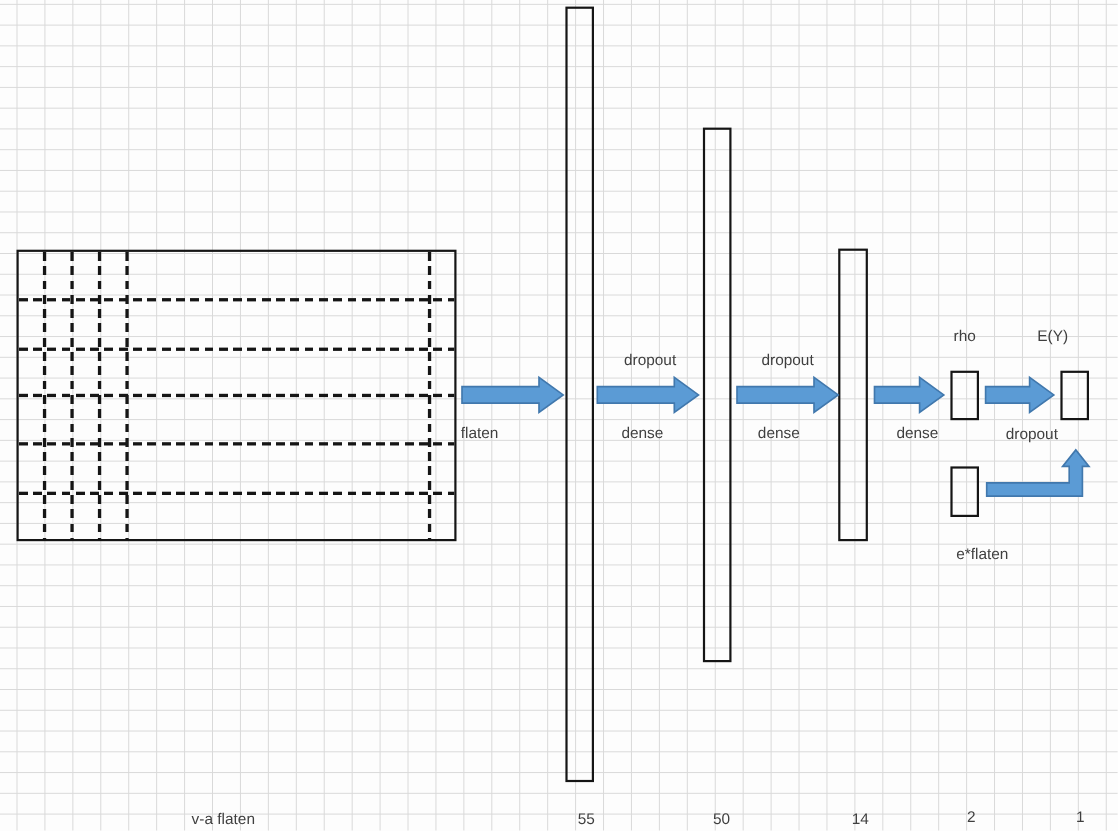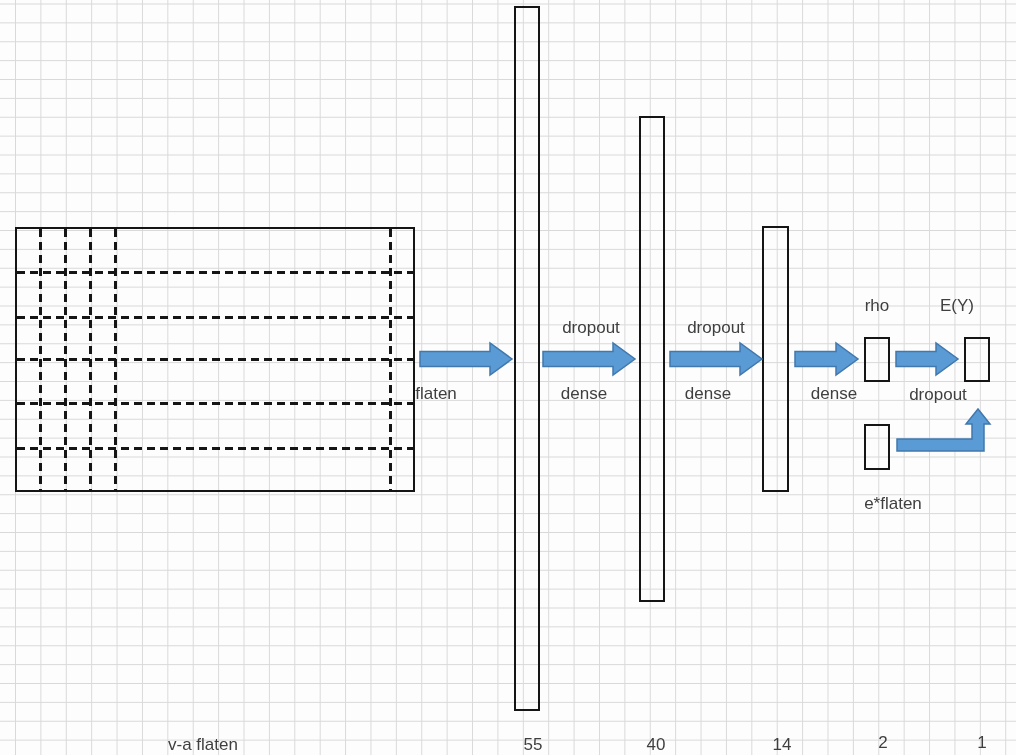--- a/index.html
+++ b/index.html
@@ -24,21 +24,21 @@
   .bar10{left:762px;top:226px;width:27px;height:266px;}
   .box-rho{left:864px;top:337px;width:26px;height:45px;}
   .box-ey{left:964px;top:337px;width:26px;height:45px;}
   .box-el{left:864px;top:424px;width:26px;height:46px;}
   .vdash{position:absolute;top:0;bottom:0;width:2.5px;
     background:repeating-linear-gradient(to bottom,#151515 0 8px,transparent 8px 13px);}
   .hdash{position:absolute;left:0;right:0;height:2.5px;
     background:repeating-linear-gradient(to right,#151515 0 8px,transparent 8px 13px);}
   .lbl{
     position:absolute;transform:translateX(-50%);
-    font-size:17px;line-height:13px;color:#3f3f3f;white-space:nowrap;
+    font-size:14px;line-height:13px;color:#3f3f3f;white-space:nowrap;
   }
   svg.overlay{position:absolute;left:0;top:0;}
   .arrow{fill:#5b9bd5;stroke:#4178ad;stroke-width:1.5;}
 </style>
 </head>
 <body>
 
 <div class="canvas">
 
   <div class="shape matrix">
@@ -76,18 +76,18 @@
   <span class="lbl" style="left:716px;top:321px">dropout</span>
   <span class="lbl" style="left:708px;top:387px">dense</span>
   <span class="lbl" style="left:834px;top:387px">dense</span>
   <span class="lbl" style="left:938px;top:388px">dropout</span>
   <span class="lbl" style="left:877px;top:299px">rho</span>
   <span class="lbl" style="left:957px;top:299px">E(Y)</span>
   <span class="lbl" style="left:893px;top:497px">e*flaten</span>
 
   <span class="lbl" style="left:203px;top:738px">v-a flaten</span>
   <span class="lbl" style="left:533px;top:738px">55</span>
-  <span class="lbl" style="left:656px;top:738px">40</span>
+  <span class="lbl" style="left:656px;top:738px">50</span>
   <span class="lbl" style="left:782px;top:738px">14</span>
   <span class="lbl" style="left:883px;top:736px">2</span>
   <span class="lbl" style="left:982px;top:736px">1</span>
 
 </div>
 
 </body></html>

